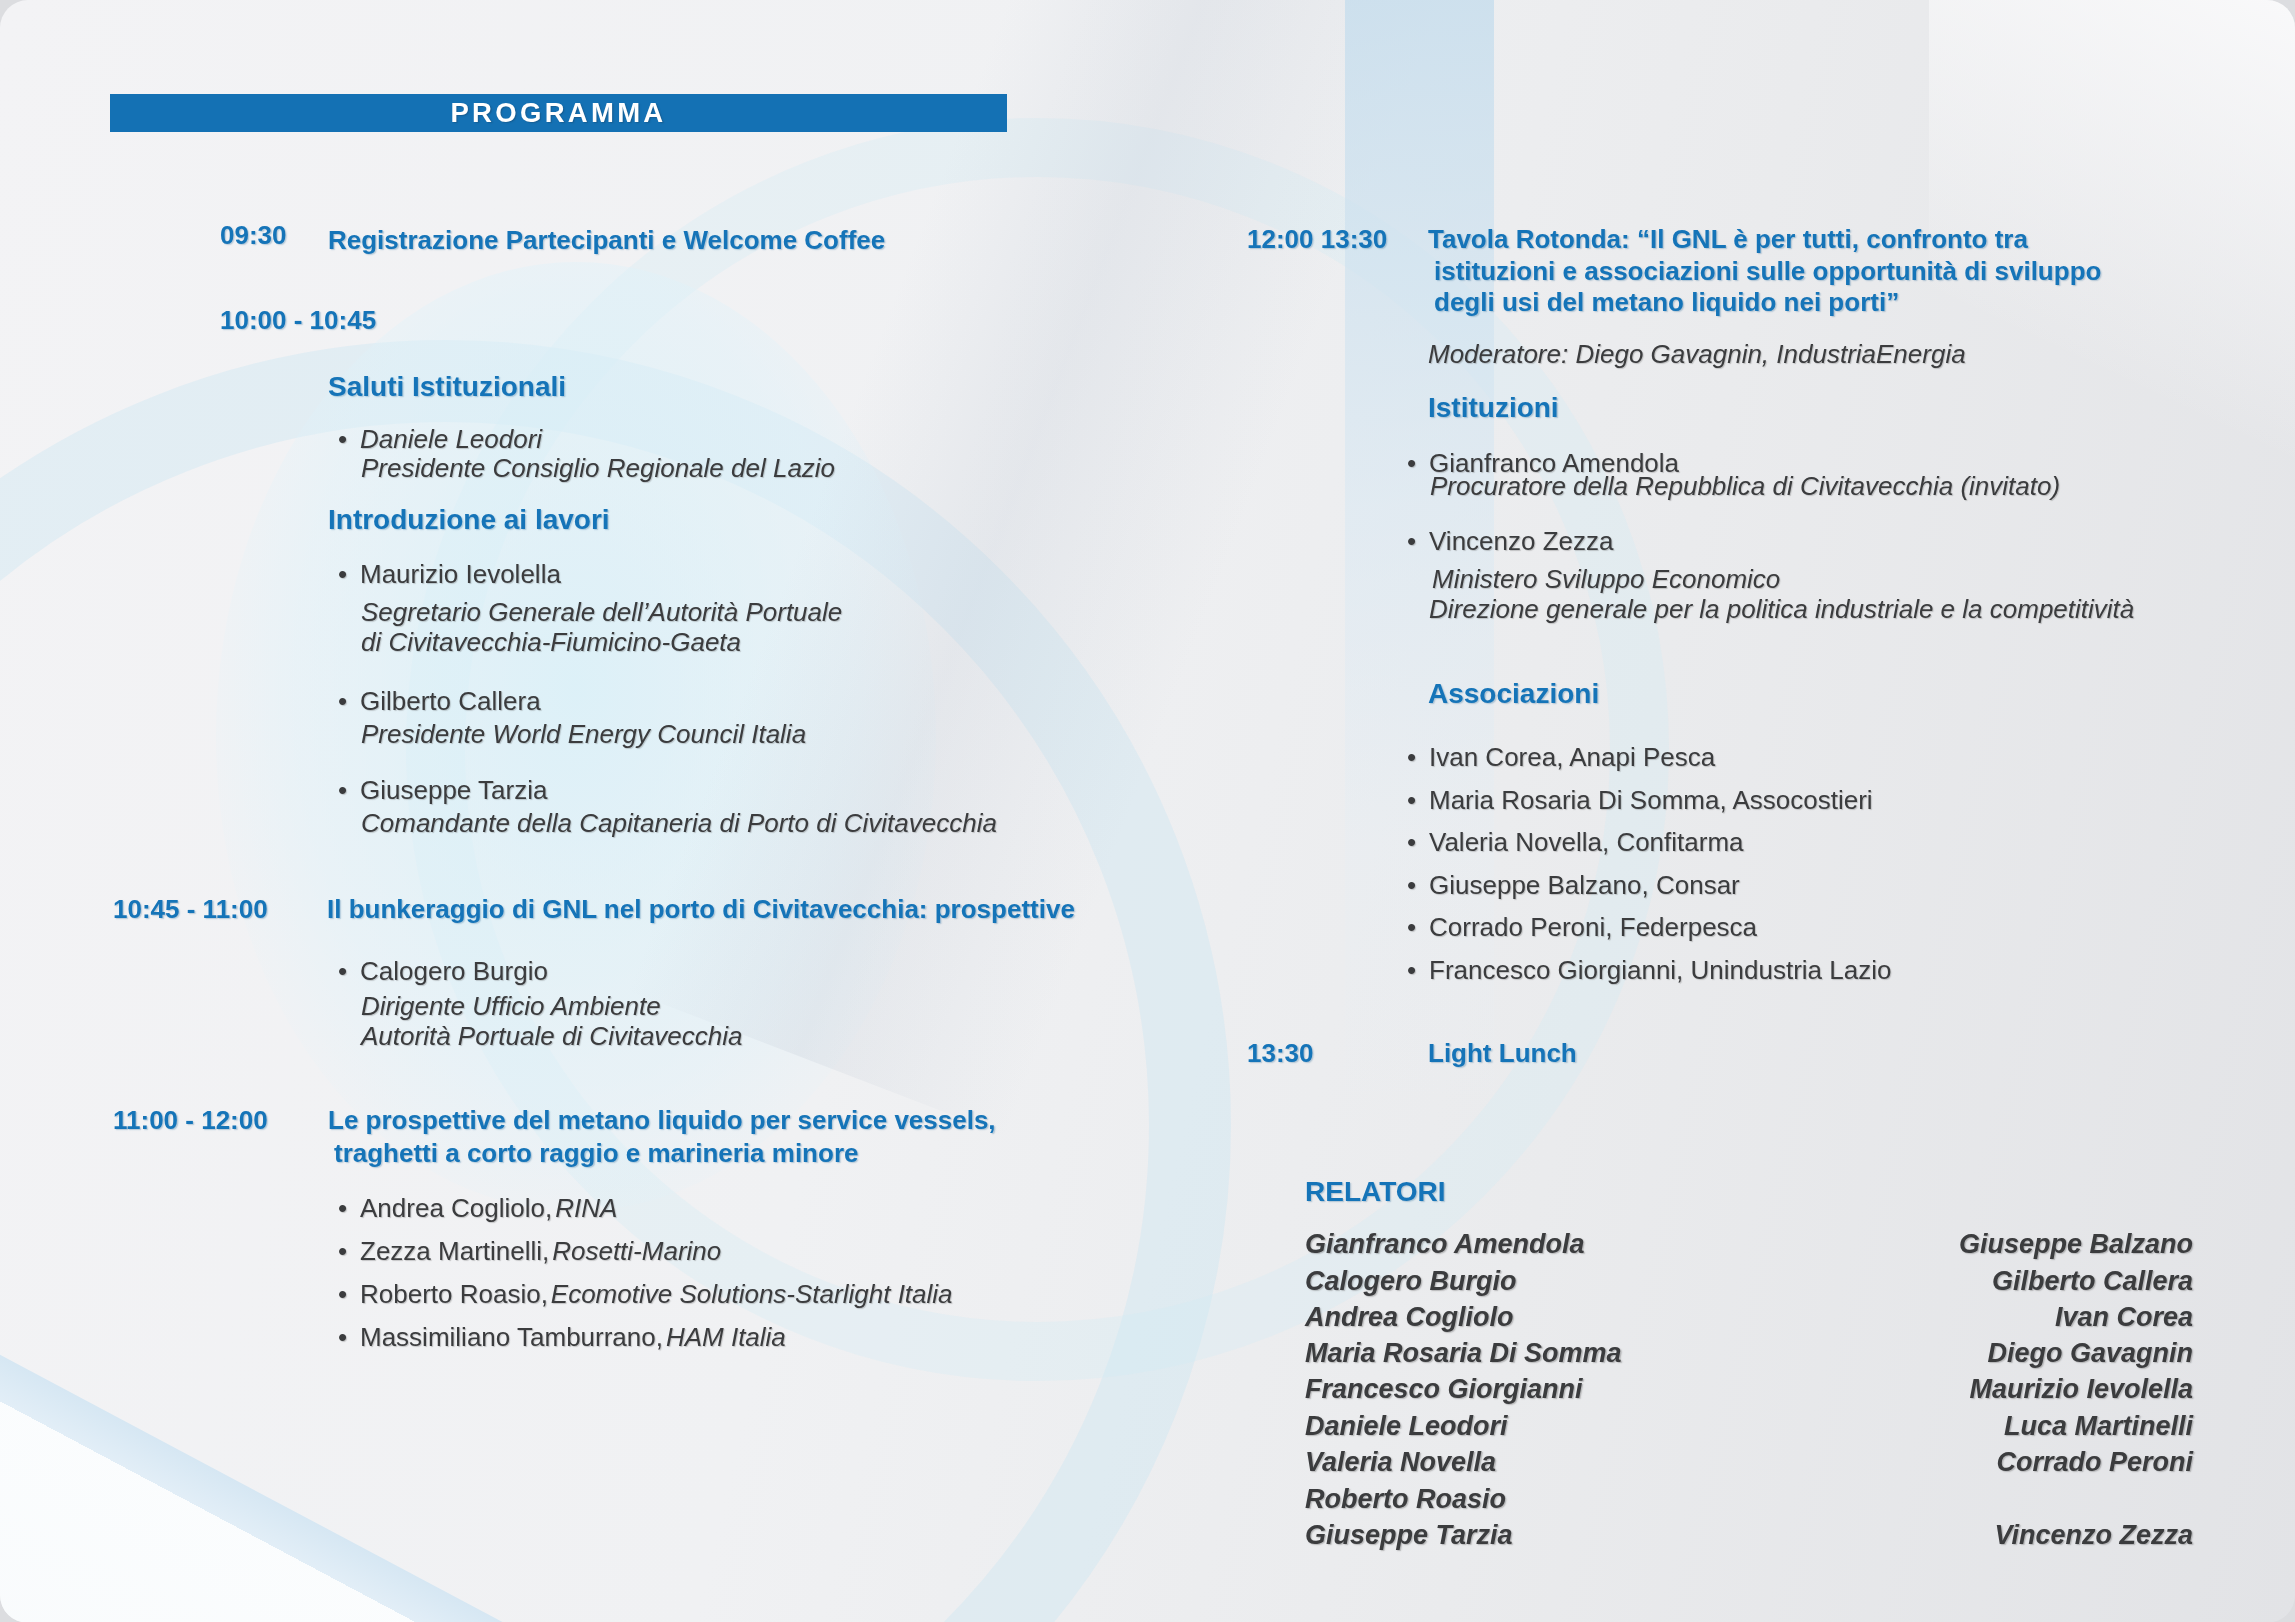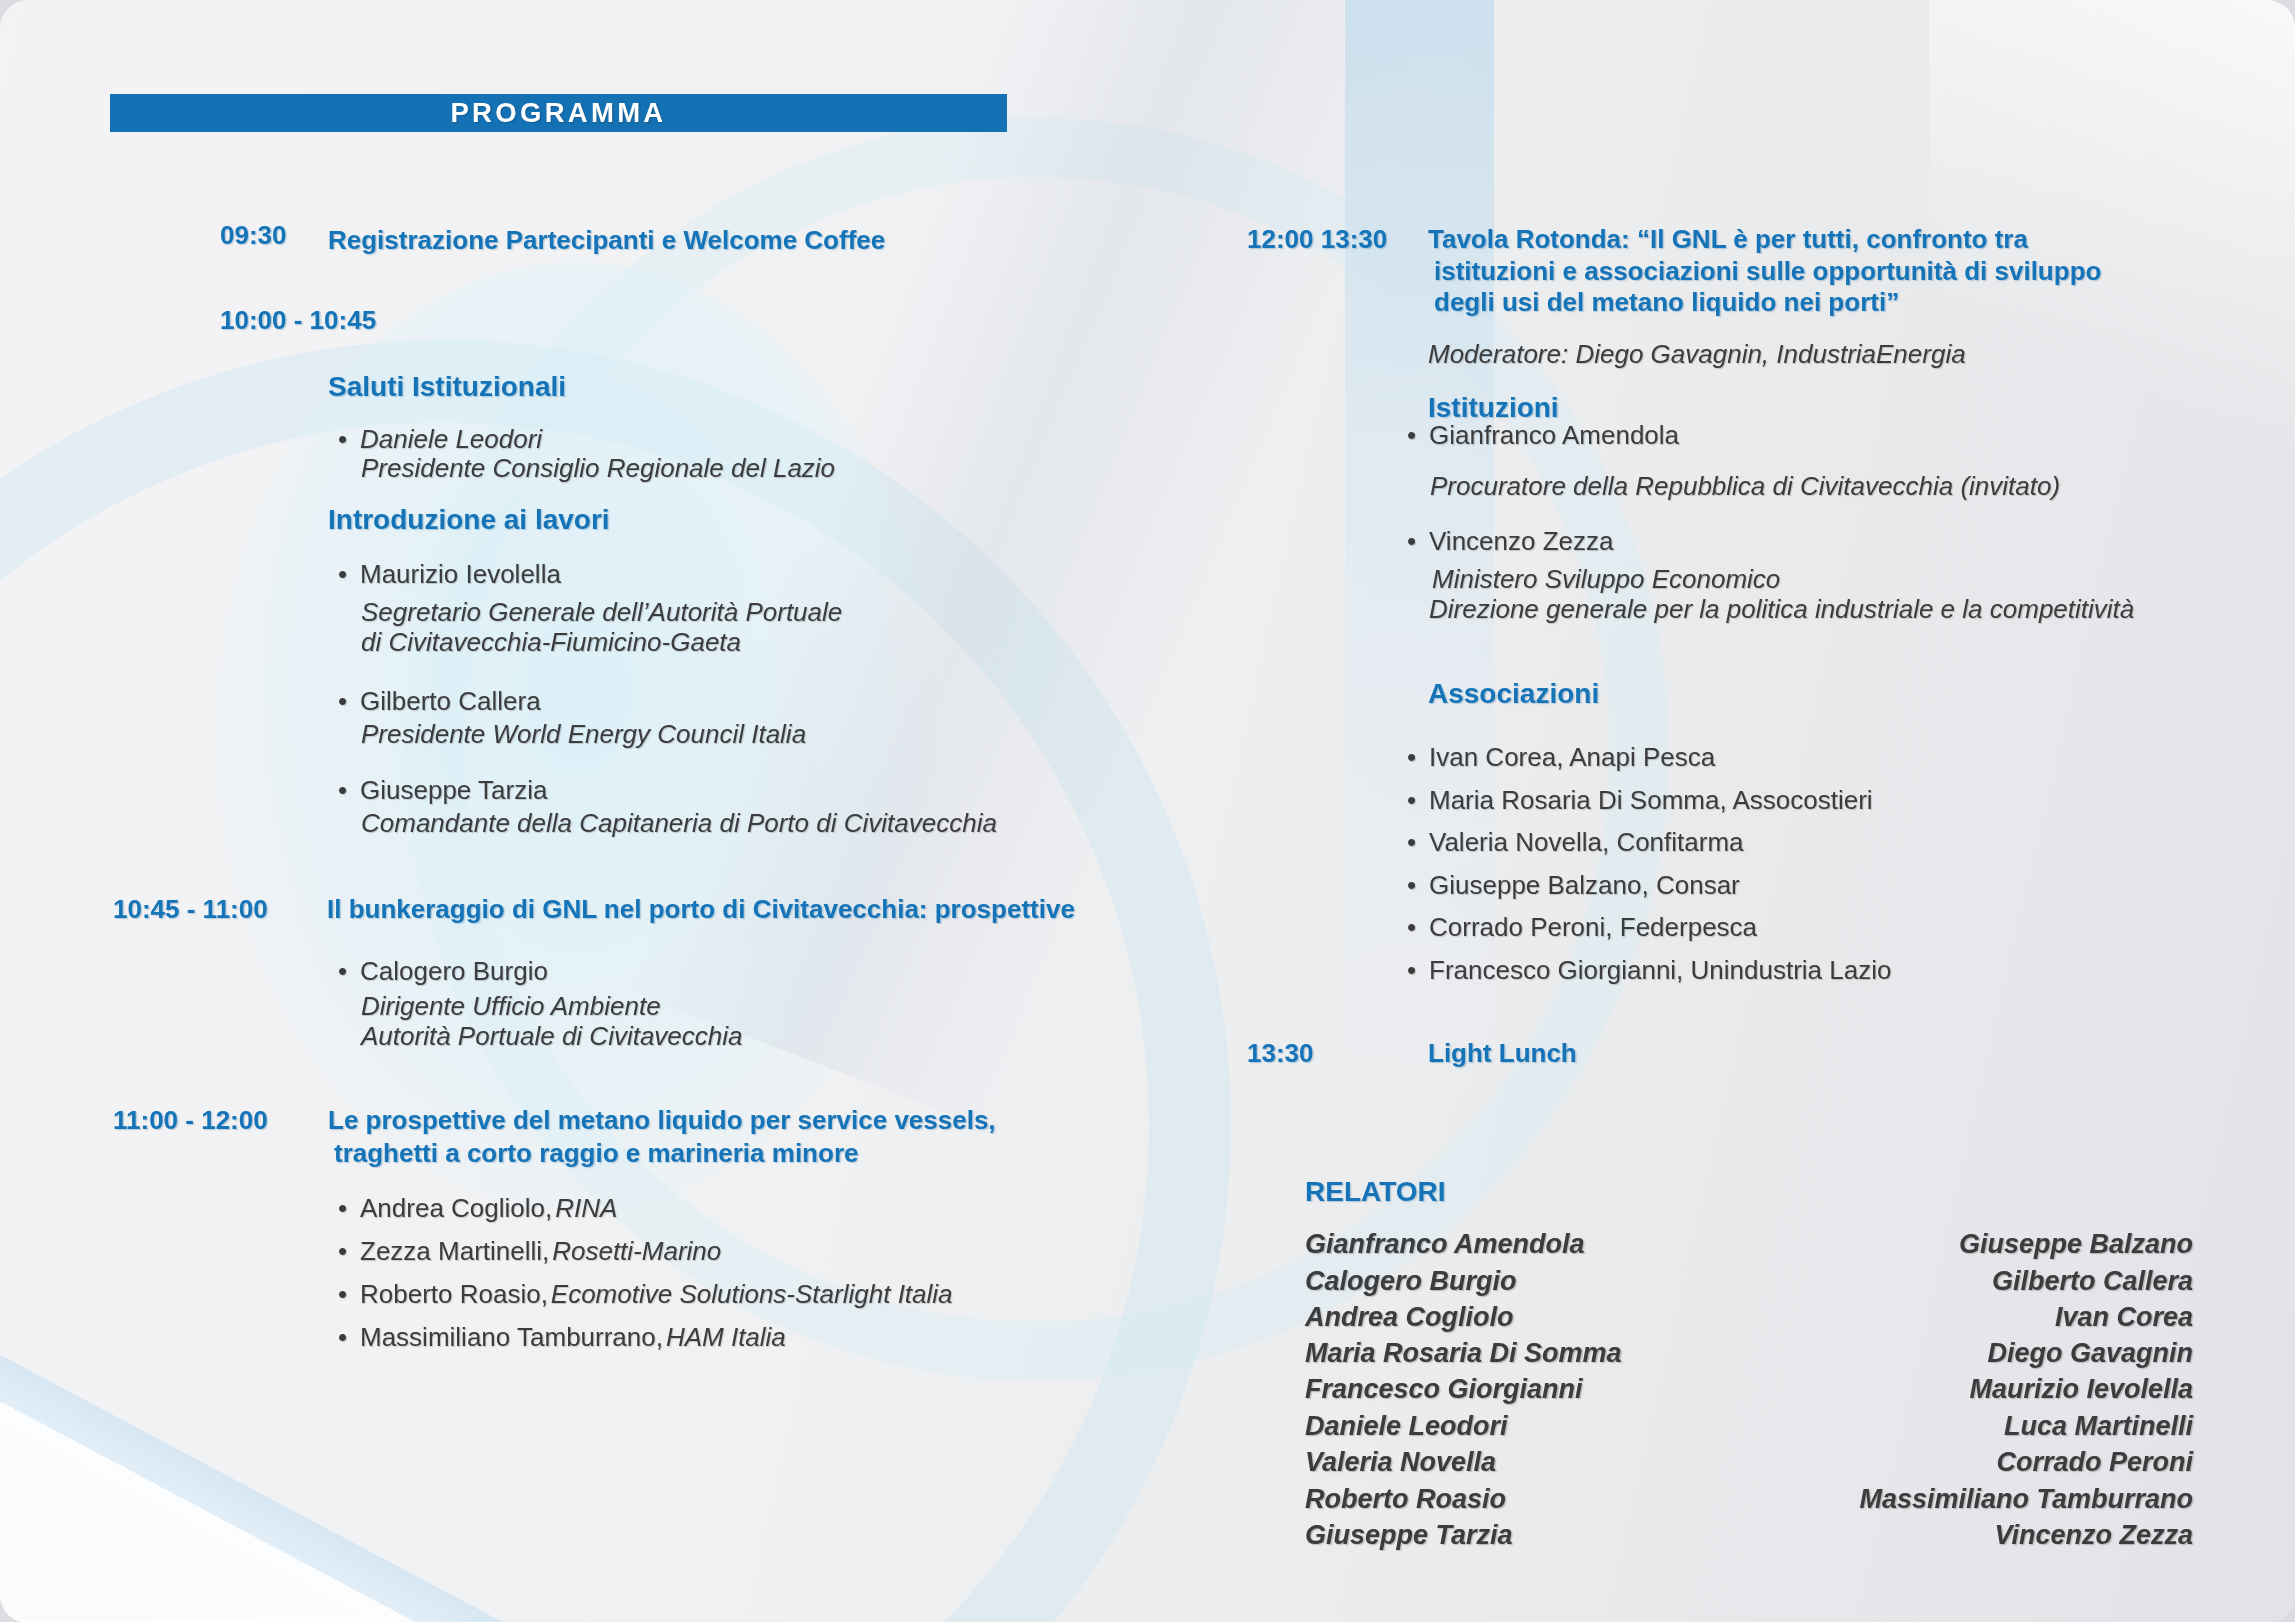--- a/index.html
+++ b/index.html
@@ -139,21 +139,21 @@
 
   <div class="abs blue" style="left:1247px;top:225px">12:00 13:30</div>
   <div class="abs blue" style="left:1428px;top:225px">Tavola Rotonda: “Il GNL è per tutti, confronto tra</div>
   <div class="abs blue" style="left:1434px;top:257px">istituzioni e associazioni sulle opportunità di sviluppo</div>
   <div class="abs blue" style="left:1434px;top:288px">degli usi del metano liquido nei porti”</div>
 
   <div class="abs ital" style="left:1428px;top:340px">Moderatore: Diego Gavagnin, IndustriaEnergia</div>
 
   <div class="abs bluehead" style="left:1428px;top:393px">Istituzioni</div>
 
-  <div class="abs" style="left:1407px;top:421px">
+  <div class="abs" style="left:1407px;top:449px">
     <span class="dot">•</span><span class="name">Gianfranco Amendola</span>
   </div>
   <div class="abs ital" style="left:1430px;top:472px">Procuratore della Repubblica di Civitavecchia (invitato)</div>
 
   <div class="abs" style="left:1407px;top:527px">
     <span class="dot">•</span><span class="name">Vincenzo Zezza</span>
   </div>
   <div class="abs ital" style="left:1432px;top:565px">Ministero Sviluppo Economico</div>
   <div class="abs ital" style="left:1429px;top:595px">Direzione generale per la politica industriale e la competitività</div>
 
@@ -193,17 +193,16 @@
   <div class="abs rel" style="left:1305px;top:1485px">Roberto Roasio</div>
   <div class="abs rel" style="left:1305px;top:1521px">Giuseppe Tarzia</div>
 
   <div class="abs rel ralign" style="left:1670px;top:1230px;width:523px">Giuseppe Balzano</div>
   <div class="abs rel ralign" style="left:1670px;top:1267px;width:523px">Gilberto Callera</div>
   <div class="abs rel ralign" style="left:1670px;top:1303px;width:523px">Ivan Corea</div>
   <div class="abs rel ralign" style="left:1670px;top:1339px;width:523px">Diego Gavagnin</div>
   <div class="abs rel ralign" style="left:1670px;top:1375px;width:523px">Maurizio Ievolella</div>
   <div class="abs rel ralign" style="left:1670px;top:1448px;width:523px">Corrado Peroni</div>
   <div class="abs rel ralign" style="left:1670px;top:1412px;width:523px">Luca Martinelli</div>
-  <div class="abs rel ralign" style="left:1670px;top:1485px;width:523px">Massimiliano Tamburrano</div>
   <div class="abs rel ralign" style="left:1670px;top:1521px;width:523px">Vincenzo Zezza</div>
 
 </div>
 
 
 </body></html>

